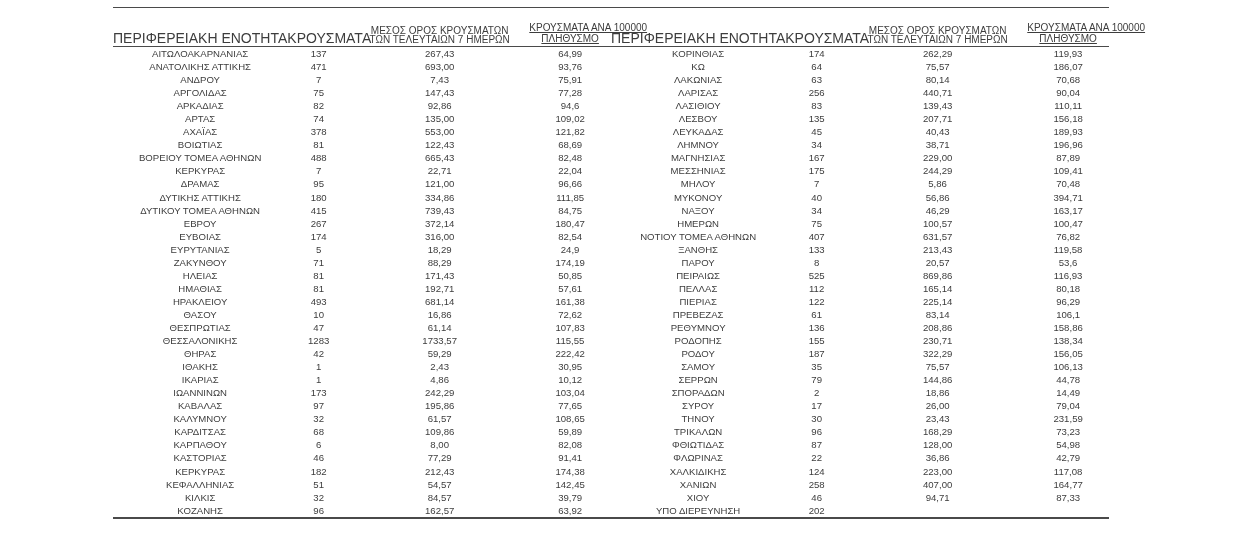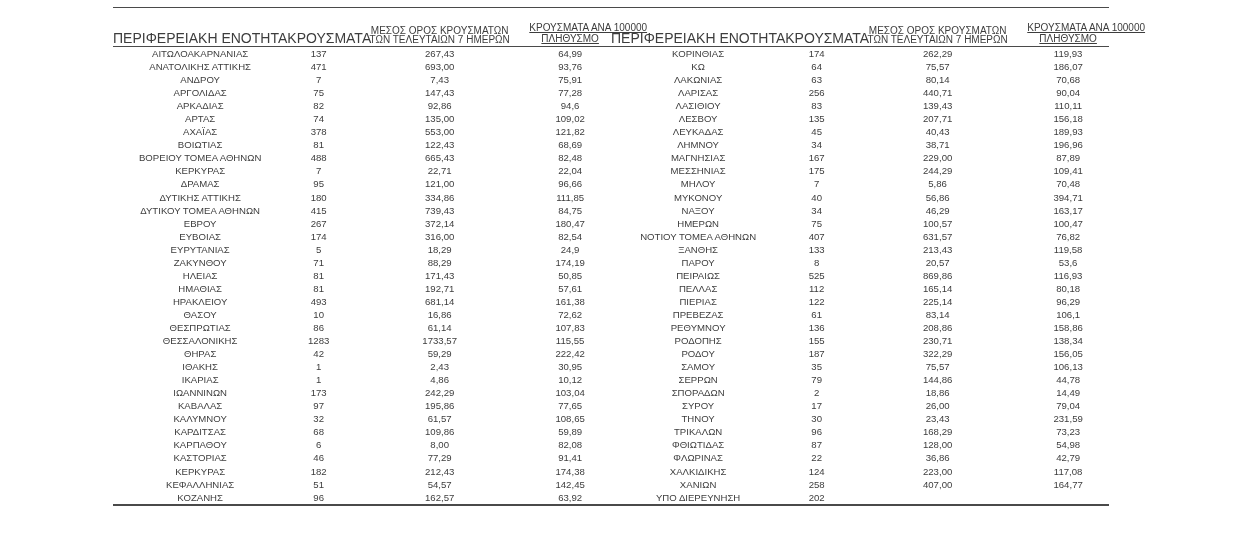--- a/index.html
+++ b/index.html
@@ -309,21 +309,21 @@
           <td>10</td>
           <td>16,86</td>
           <td>72,62</td>
           <td>ΠΡΕΒΕΖΑΣ</td>
           <td>61</td>
           <td>83,14</td>
           <td>106,1</td>
         </tr>
         <tr>
           <td>ΘΕΣΠΡΩΤΙΑΣ</td>
-          <td>86</td>
+          <td>47</td>
           <td>61,14</td>
           <td>107,83</td>
           <td>ΡΕΘΥΜΝΟΥ</td>
           <td>136</td>
           <td>208,86</td>
           <td>158,86</td>
         </tr>
         <tr>
           <td>ΘΕΣΣΑΛΟΝΙΚΗΣ</td>
           <td>1283</td>
@@ -438,20 +438,30 @@
           <td>ΚΕΦΑΛΛΗΝΙΑΣ</td>
           <td>51</td>
           <td>54,57</td>
           <td>142,45</td>
           <td>ΧΑΝΙΩΝ</td>
           <td>258</td>
           <td>407,00</td>
           <td>164,77</td>
         </tr>
         <tr>
+          <td>ΚΙΛΚΙΣ</td>
+          <td>32</td>
+          <td>84,57</td>
+          <td>39,79</td>
+          <td>ΧΙΟΥ</td>
+          <td>46</td>
+          <td>94,71</td>
+          <td>87,33</td>
+        </tr>
+        <tr>
           <td>ΚΟΖΑΝΗΣ</td>
           <td>96</td>
           <td>162,57</td>
           <td>63,92</td>
           <td>ΥΠΟ ΔΙΕΡΕΥΝΗΣΗ</td>
           <td>202</td>
           <td></td>
           <td></td>
         </tr>
       </tbody>

